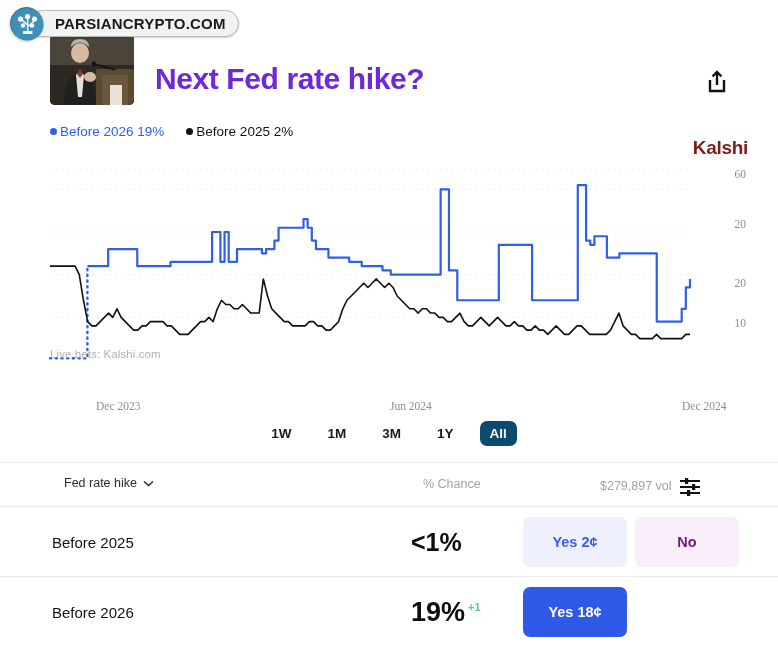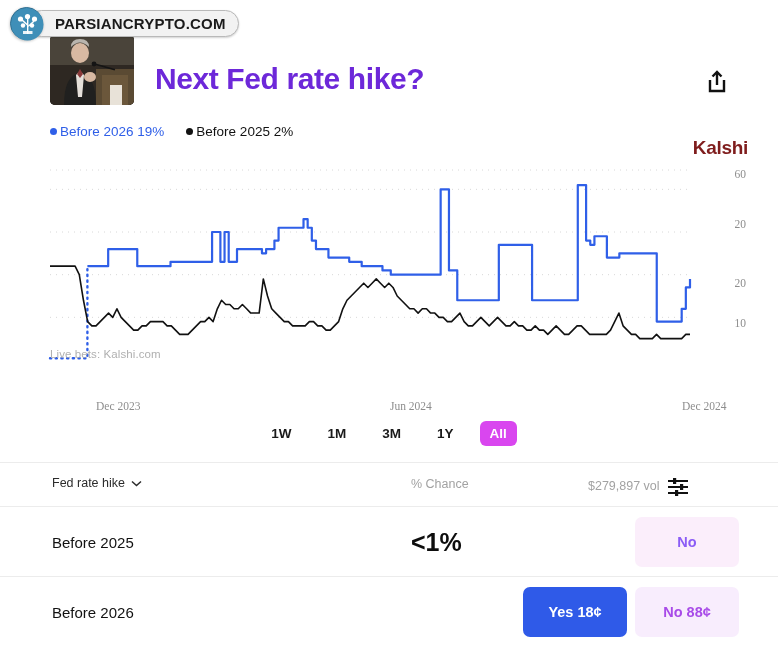--- a/index.html
+++ b/index.html
@@ -76,25 +76,25 @@
   .ranges {
     position:absolute; left:0; top:421px; width:778px;
     display:flex; justify-content:center; align-items:flex-end; gap:16px;
   }
   .range-btn {
     min-width:36px; height:25px; padding:0 10px;
     display:flex; align-items:center; justify-content:center;
     font-size:13.5px; font-weight:bold; color:#1a1a1a;
     border-radius:7px; cursor:pointer; background:transparent;
   }
-  .range-btn.active { background:#d946ef; color:#ffffff;border-radius:6px; }
+  .range-btn.active { background:#0c4a6e; color:#ffffff; }
 
   
   .sep { position:absolute; left:0; width:778px; height:1px; background:#ececec; }
-  .filter-row { position:absolute; left:0; top:466px; width:736px; height:40px; }
+  .filter-row { position:absolute; left:12px; top:466px; width:736px; height:40px; }
   .fr-drop {
     position:absolute; left:52px; top:10px;
     display:flex; align-items:center; gap:6px;
     font-size:12.5px; color:#2b2b2b; cursor:pointer;
   }
   .fr-chance {
     position:absolute; left:411px; top:11px;
     font-size:12.5px; color:#a2a2a2;
   }
   .fr-vol {
@@ -115,21 +115,21 @@
   }
   .pct-delta { font-size:11px; font-weight:bold; color:#4fd19a; vertical-align:super; margin-left:3px; }
   .btn {
     position:absolute; top:50%; transform:translateY(-50%);
     width:104px; height:50px; border-radius:7px;
     display:flex; align-items:center; justify-content:center;
     font-size:14.5px; font-weight:bold; cursor:pointer;
   }
   .btn-yes-soft { background:#eef1fd; color:#3a5fe0; }
   .btn-yes-solid { background:#2f5ae8; color:#ffffff; }
-  .btn-no-soft { background:#fbeefb; color:#8b5cf6; }
+  .btn-no-soft { background:#fbeefb; color:#701a75; }
   .btn-no-soft2 { background:#f8edfd; color:#a84ae8; }
 </style>
 </head>
 <body>
 
 <div id="app">
 
   <div class="wm">
     <div class="wm-pill">PARSIANCRYPTO.COM</div>
     <div class="wm-logo">
@@ -242,23 +242,26 @@
         <rect x="14" y="9" width="3.2" height="6" fill="#111"></rect>
         <rect x="9" y="15" width="3.2" height="6" fill="#111"></rect>
       </svg>
     </div>
   </div>
   <div class="sep" style="top:506px"></div>
 
   <div class="row" style="top:507px">
     <div class="row-name">Before 2025</div>
     <div class="row-pct" style="left:411px; font-size:25px">&lt;1%</div>
+    <div class="btn btn-yes-soft" style="left:523px">Yes 2¢</div>
     <div class="btn btn-no-soft" style="left:635px">No</div>
   </div>
   <div class="sep" style="top:576px"></div>
 
   <div class="row" style="top:577px">
     <div class="row-name">Before 2026</div>
+    <div class="row-pct" style="left:411px; font-size:27px">
+      <span>19%</span><span class="pct-delta">+1</span>
+    </div>
     <div class="btn btn-yes-solid" style="left:523px">Yes 18¢</div>
-    <div class="btn btn-no-soft2" style="left:635px">No 88¢</div>
   </div>
 
 </div>
 
 </body></html>

